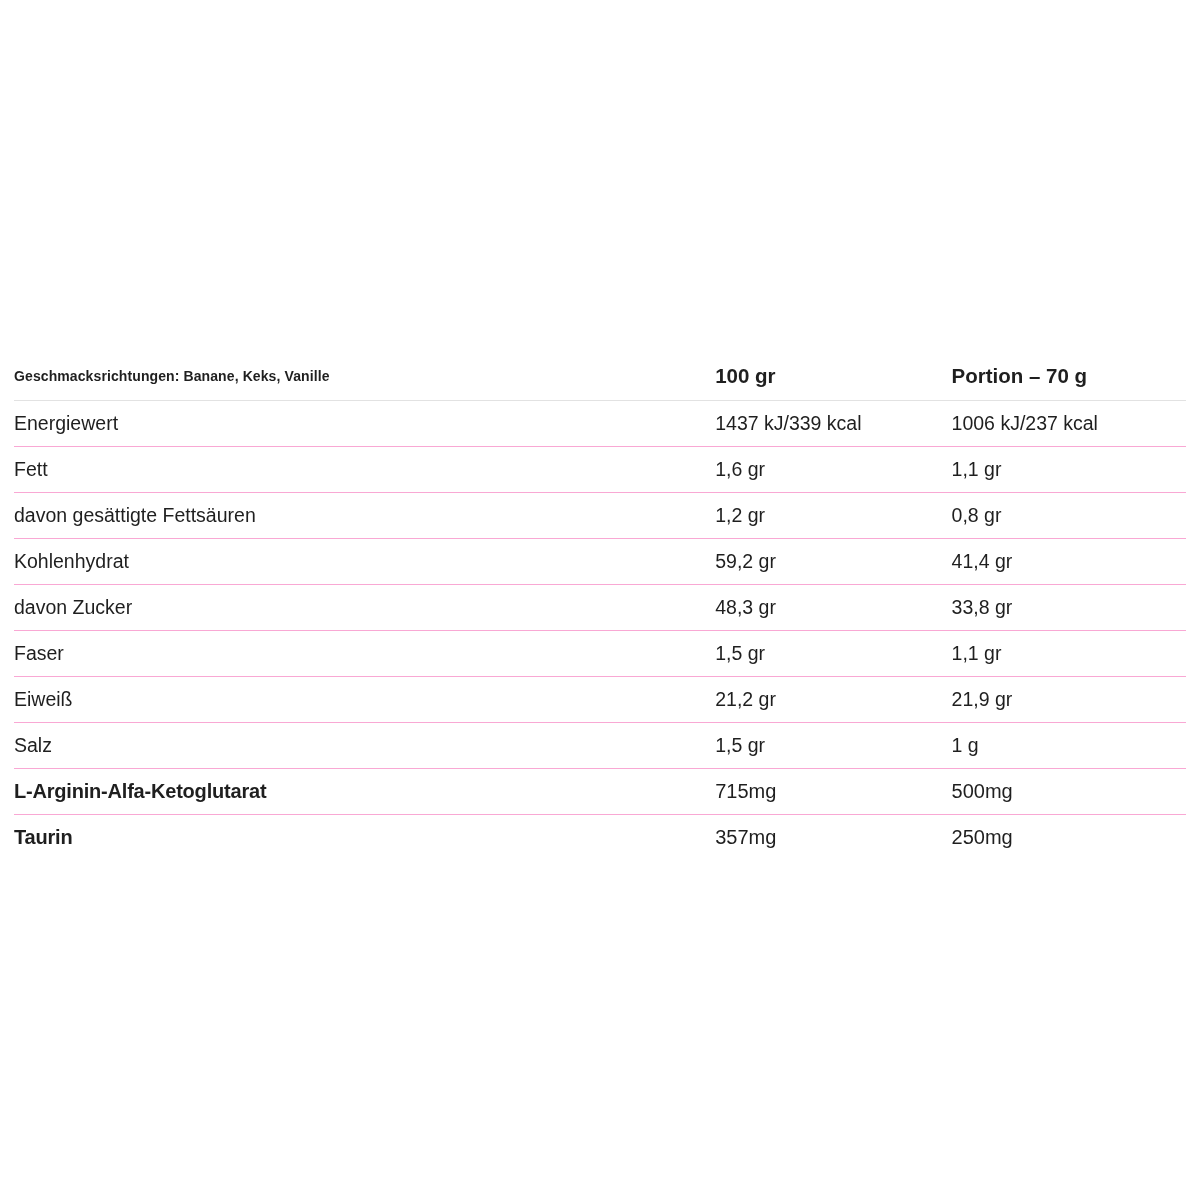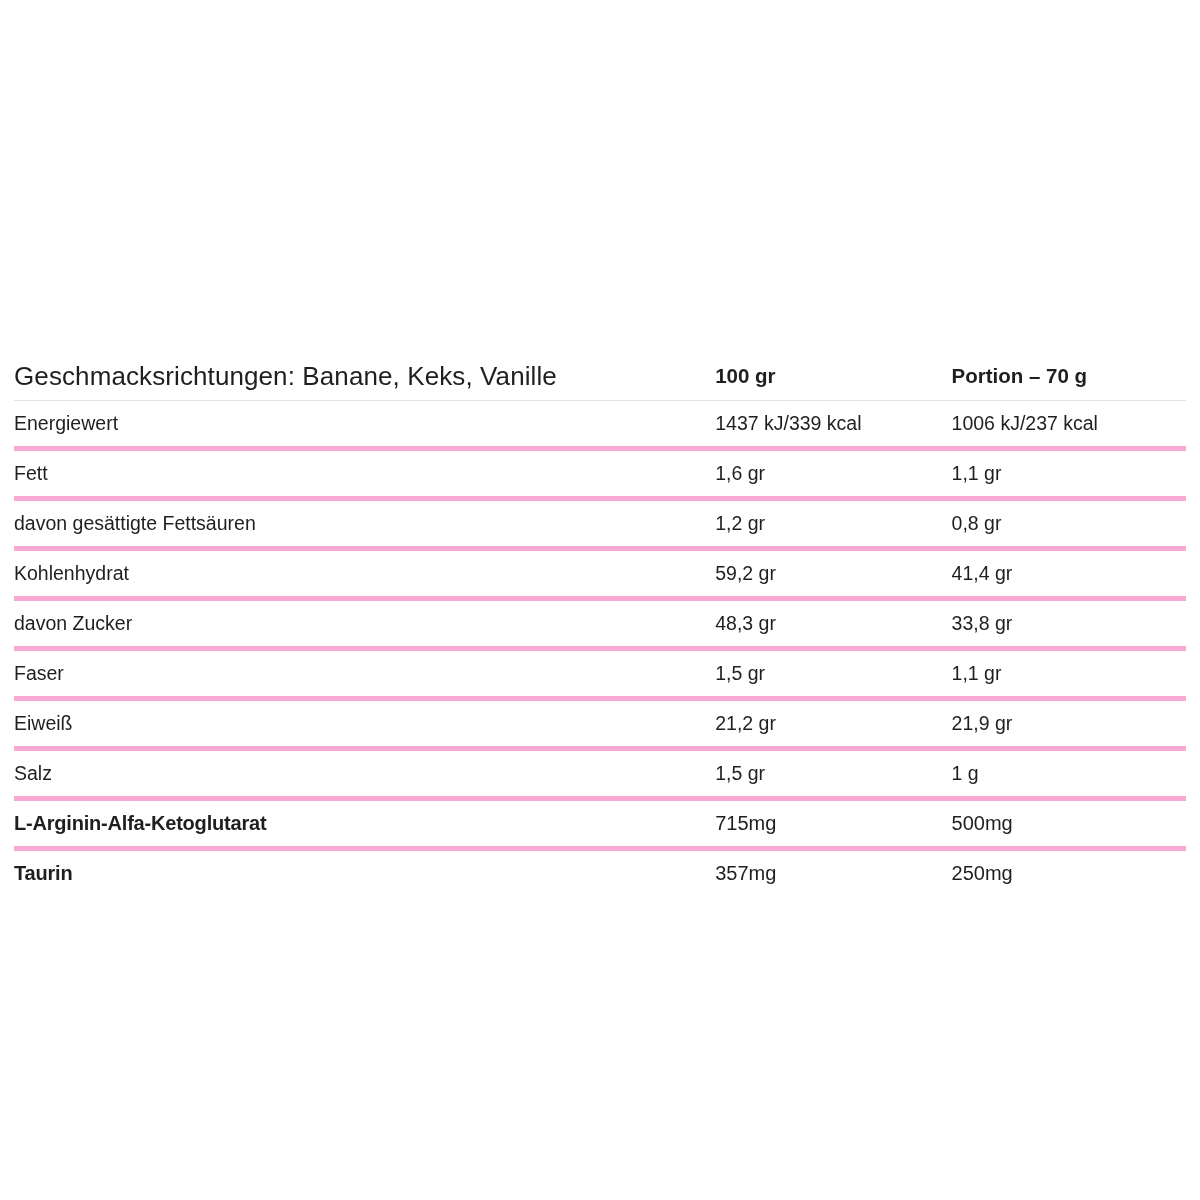--- a/index.html
+++ b/index.html
@@ -29,42 +29,42 @@
     left: 14px;
     top: 352px;
     width: 1172px;
     border-collapse: collapse;
     table-layout: fixed;
   }
 
   .nutrition-table td {
     padding: 0;
     vertical-align: middle;
-    border-bottom: 5px solid #f9a8d4;
+    border-bottom: 1px solid #f9a8d4;
     height: 45px;
     font-size: 19.5px;
     color: #1f1f1f;
   }
 
   .nutrition-table tr:last-child td {
     border-bottom: none;
   }
 
   .col-name   { width: 700px; text-align: left; padding-left: 2px; }
   .col-100    { width: 236px; text-align: left; }
   .col-port   { width: 234px; text-align: left; }
 
   
   .row-header td {
     border-bottom: 1px solid #e2e2e2;
     height: 48px;
   }
   .row-header .col-name {
-    font-size: 26px;
-    font-weight: 400;
+    font-size: 14px;
+    font-weight: 700;
     letter-spacing: 0.1px;
   }
   .row-header .col-100,
   .row-header .col-port {
     font-weight: 700;
     font-size: 20.5px;
   }
 
   
   .indent { padding-left: 26px; }

